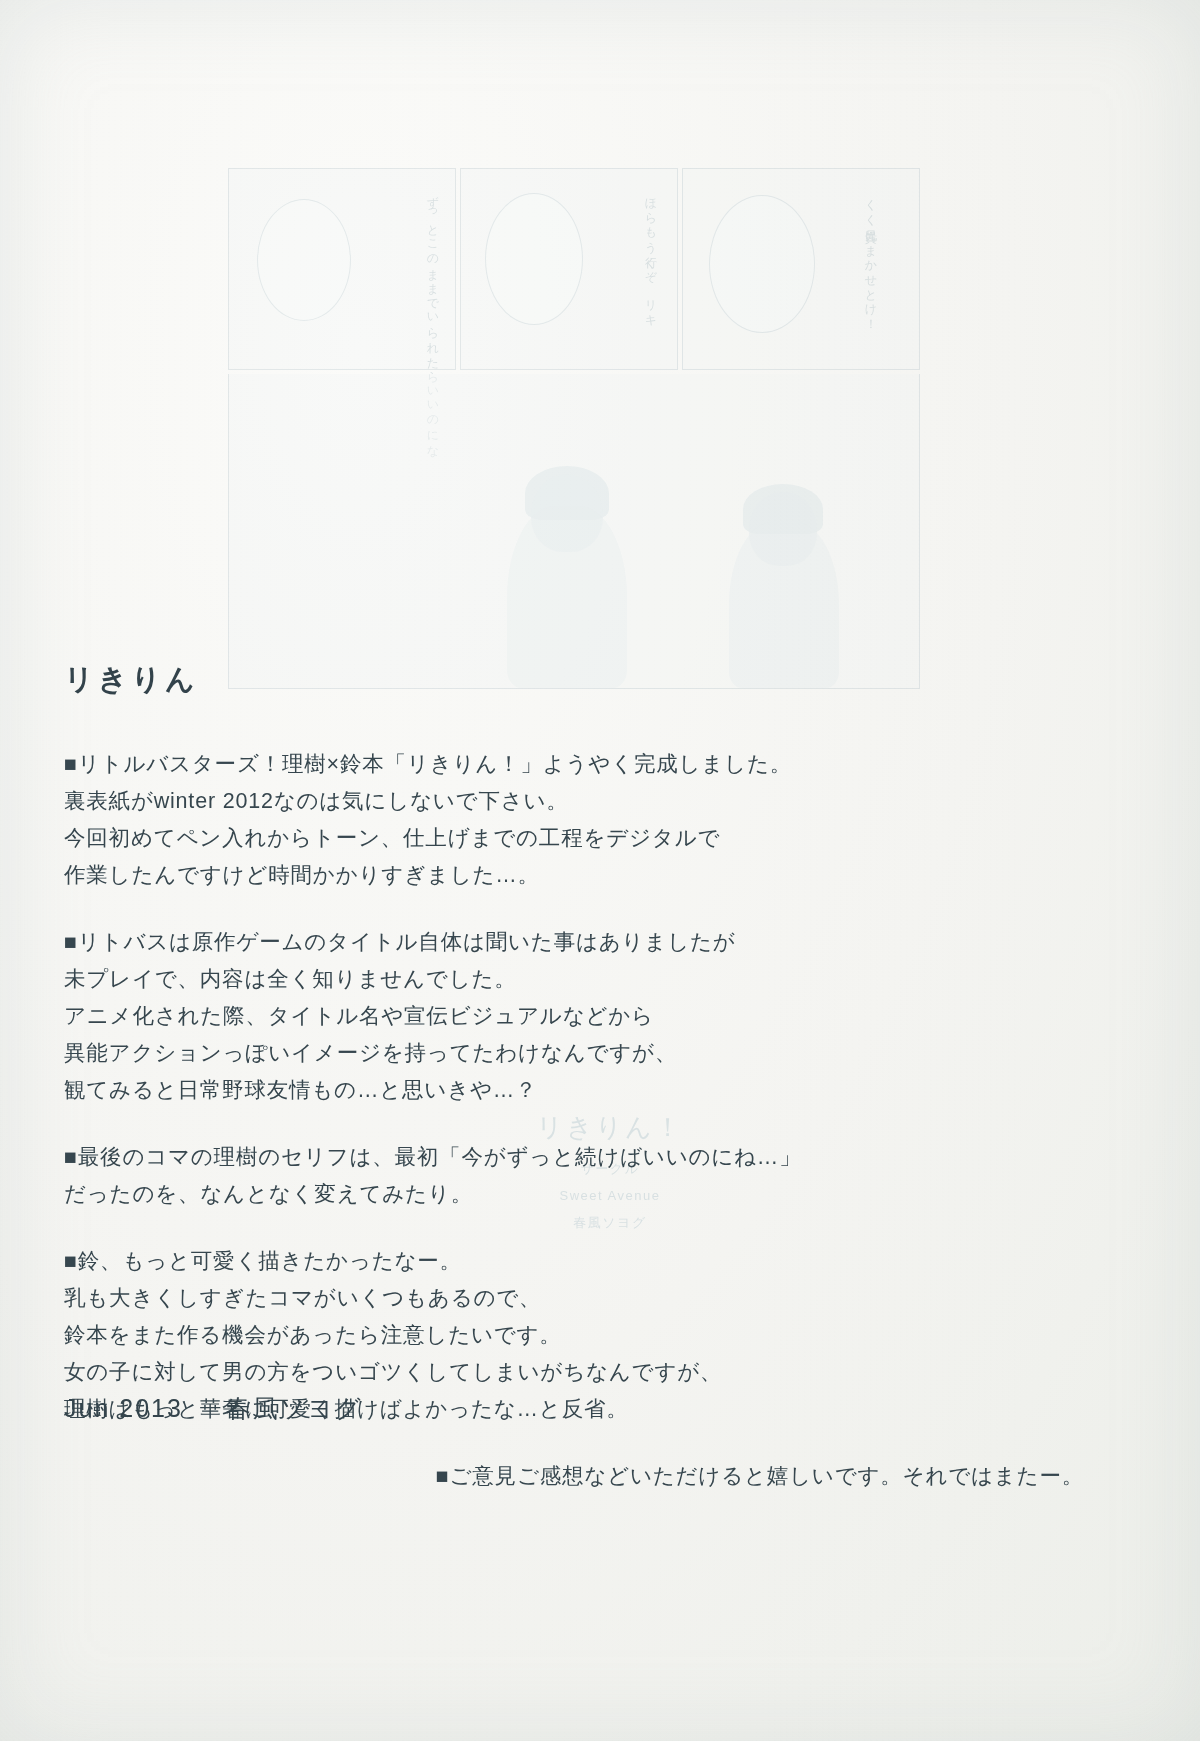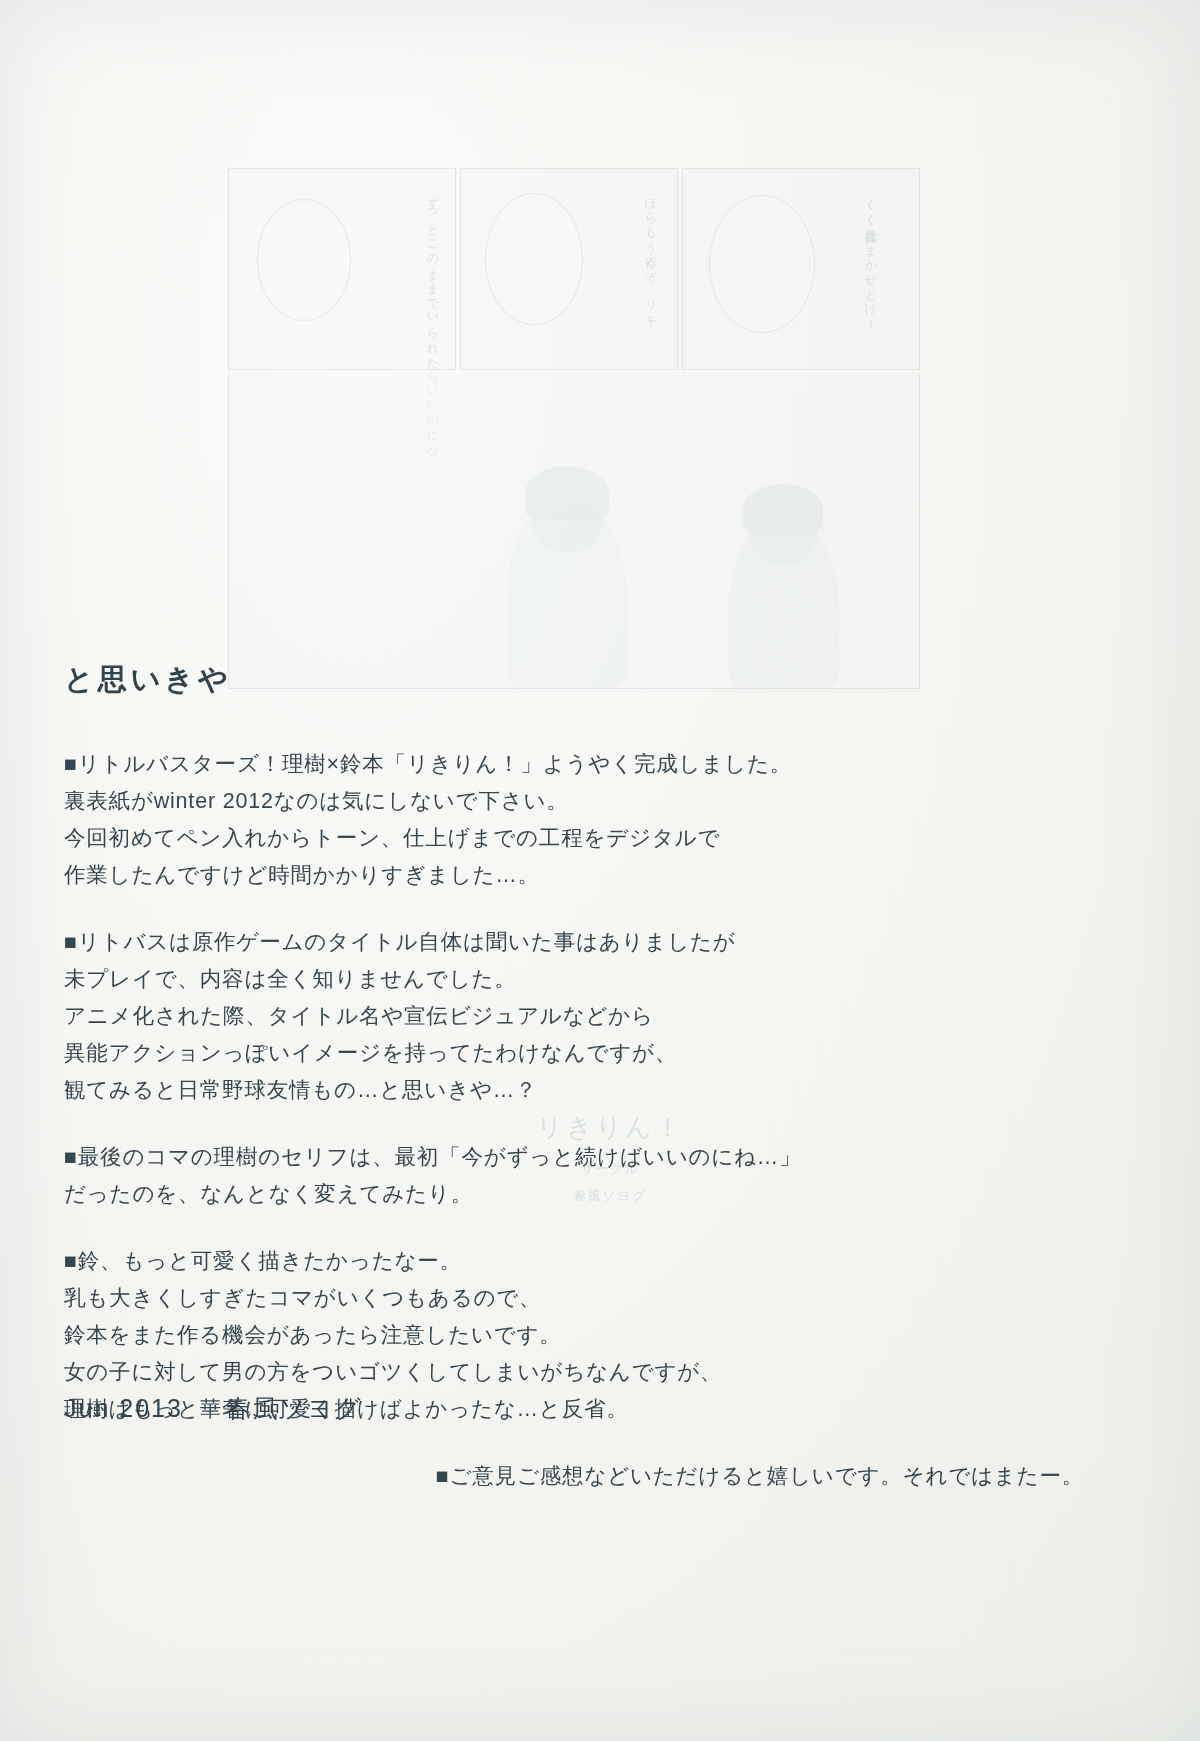--- a/index.html
+++ b/index.html
@@ -183,25 +183,26 @@
 
       <div class="silhouette" style="left:500px; top:148px; width:110px; height:166px;"></div>
       <div class="head" style="left:520px; top:118px; width:68px; height:74px;"></div>
       <div class="hair" style="left:514px; top:110px; width:80px; height:50px;"></div>
     </div>
   </div>
 
   <div class="bleed-text">
     <div class="big">リきりん！</div>
     <div>サークル</div>
+    <div>Sweet Avenue</div>
     <div>春風ソヨグ</div>
   </div>
 
   <div class="content">
-    <h1 class="heading">と思いきや</h1>
+    <h1 class="heading">リきりん</h1>
 
     <p class="para">■リトルバスターズ！理樹×鈴本「リきりん！」ようやく完成しました。
 裏表紙がwinter 2012なのは気にしないで下さい。
 今回初めてペン入れからトーン、仕上げまでの工程をデジタルで
 作業したんですけど時間かかりすぎました…。</p>
     <p class="para">■リトバスは原作ゲームのタイトル自体は聞いた事はありましたが
 未プレイで、内容は全く知りませんでした。
 アニメ化された際、タイトル名や宣伝ビジュアルなどから
 異能アクションっぽいイメージを持ってたわけなんですが、
 観てみると日常野球友情もの…と思いきや…？</p>

